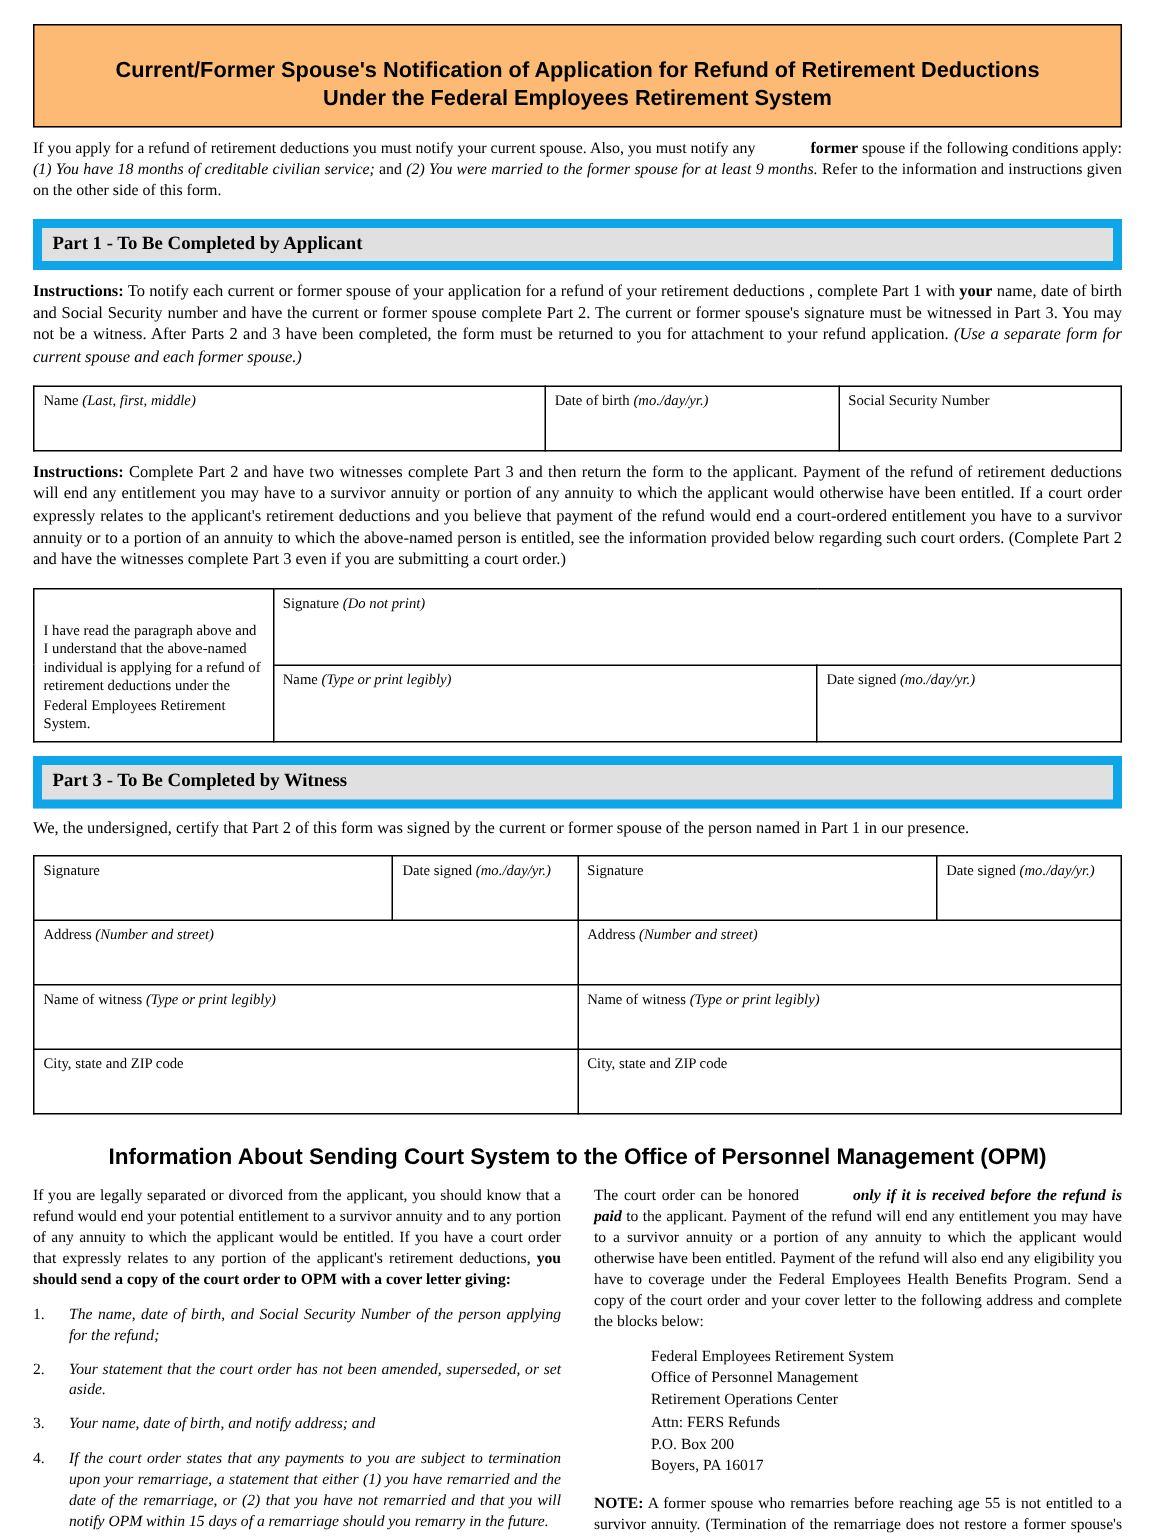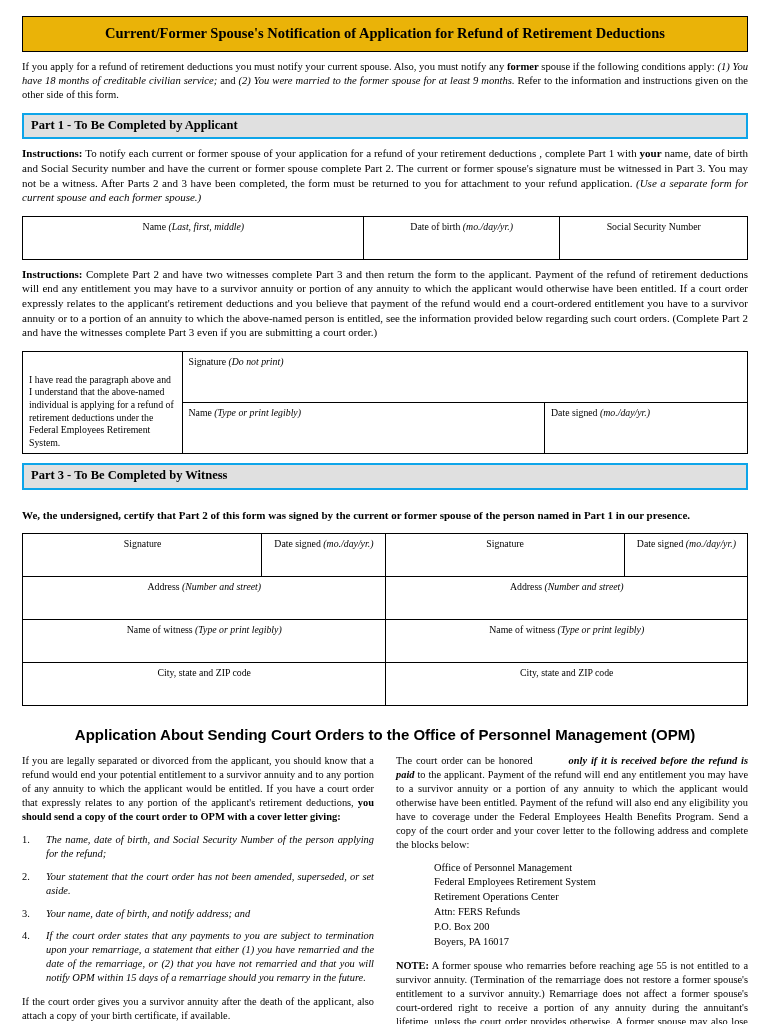--- a/index.html
+++ b/index.html
@@ -20,42 +20,42 @@
     width: 770px;
     height: 1024px;
     padding: 0;
     box-sizing: border-box;
   }
   .inner {
     margin: 16px 22px 0 22px;
   }
   .title-box {
     border: 1px solid #000;
-    background: #eab308;
+    background: #fdba74;
     text-align: center;
-    padding: 7px 6px 8px 6px;
-    font-family: Liberation Serif, serif;
+    padding: 21px 6px 8px 6px;
+    font-family: Liberation Sans, sans-serif;
     font-weight: bold;
     font-size: 14.5px;
     line-height: 1.3;
   }
   .title-box .l2 { display: block; }
 
   .intro {
     margin-top: 8px;
     text-align: justify;
     font-size: 10.6px;
     line-height: 1.33;
   }
-  .intro b { font-weight: bold; }
+  .intro b { font-weight: bold; margin-left: 34px; }
   .intro i { font-style: italic; }
 
   .bar {
     margin-top: 9px;
-    border: 2px solid #0ea5e9;
+    border: 6px solid #0ea5e9;
     background: #e0e0e0;
     font-family: "Liberation Sans", serif;
     font-weight: bold;
     font-size: 12.5px;
     padding: 3px 7px 4px 7px;
     font-family: "Liberation Serif", serif;
   }
   .instr {
     margin-top: 7px;
     text-align: justify;
@@ -69,21 +69,21 @@
     border-collapse: collapse;
     width: 100%;
     margin-top: 8px;
   }
   table.grid td {
     border: 1px solid #000;
     vertical-align: top;
     padding: 4px 5px 4px 6px;
     font-size: 9.8px;
   }
-  td.h { height: 34px; text-align: center; }
+  td.h { height: 34px; }
   td.h3 { height: 38px; font-family: Liberation Serif, serif; }
   .fl { font-size: 9.8px; }
   .fl i { font-style: italic; }
 
   .sig-small {
     font-size: 9.5px;
     line-height: 1.28;
   }
 
   
@@ -133,20 +133,21 @@
   .note { margin-top: 10px; }
 </style>
 </head>
 <body>
 
 <div class="page">
   <div class="inner">
 
     <div class="title-box">
       <span>Current/Former Spouse's Notification of Application for Refund of Retirement Deductions</span>
+      <span class="l2">Under the Federal Employees Retirement System</span>
     </div>
 
     <p class="intro"><span>If you apply for a refund of retirement deductions you must notify your current spouse. Also, you must notify any </span><b>former</b><span> spouse if the following conditions apply: </span><i>(1) You have 18 months of creditable civilian service;</i><span> and </span><i>(2) You were married to the former spouse for at least 9 months.</i><span> Refer to the information and instructions given on the other side of this form.</span></p>
 
     <div class="bar">Part 1 - To Be Completed by Applicant</div>
 
     <p class="instr"><b>Instructions:</b><span> To notify each current or former spouse of your application for a refund of your retirement deductions , complete Part 1 with </span><b>your</b><span> name, date of birth and Social Security number and have the current or former spouse complete Part 2.  The current or former spouse's signature must be witnessed in Part 3. You may not be a witness. After  Parts 2 and 3 have been completed, the form must be returned to you for attachment to your refund application. </span><i>(Use a separate form for current spouse and each former spouse.)</i></p>
 
     <table class="grid">
       <tbody>
@@ -188,21 +189,21 @@
         <td class="h3" style="width:28%">
           <span class="fl">Date signed</span>
           <span class="fl"><i>(mo./day/yr.)</i></span>
         </td>
       </tr>
     </tbody>
       </table>
 
     <div class="bar">Part 3 - To Be Completed by Witness</div>
 
-    <p class="instr" style="margin-top:18px;font-weight:bold;">We, the undersigned, certify that Part 2 of this form was signed by the current or former spouse of the person named in Part 1 in our presence.</p>
+    <p class="instr" style="margin-top:6px;">We, the undersigned, certify that Part 2 of this form was signed by the current or former spouse of the person named in Part 1 in our presence.</p>
 
     <table class="grid">
       <tbody>
           <tr>
         <td class="h" style="width:33%">
           <span class="fl">Signature</span>
         </td>
         <td class="h" style="width:17%">
           <span class="fl">Date signed</span>
           <span class="fl"><i>(mo./day/yr.)</i></span>
@@ -239,21 +240,21 @@
         <td class="h" colspan="2">
           <span class="fl">City, state and ZIP code</span>
         </td>
         <td class="h" colspan="2">
           <span class="fl">City, state and ZIP code</span>
         </td>
       </tr>
     </tbody>
       </table>
 
-    <div class="info-title">Application About Sending Court Orders to the Office of Personnel Management (OPM)</div>
+    <div class="info-title">Information About Sending Court System to the Office of Personnel Management (OPM)</div>
 
     <div class="cols">
       <div class="col">
         <p style="margin:0;"><span>If you are legally separated or divorced from the applicant, you should know that a refund would end your potential entitlement to a survivor annuity and to any portion of any annuity to which the applicant would be entitled. If you have a court order that expressly relates to any portion of the applicant's retirement deductions, </span><b>you should send a copy of the court order to OPM with a cover letter giving:</b></p>
         <ol class="numlist">
           <li>
               <span class="num">1.</span>
               <span class="txt">The name, date of birth, and Social Security Number of the person applying for the refund;</span>
             </li>
           <li>
@@ -268,22 +269,22 @@
               <span class="num">4.</span>
               <span class="txt">If the court order states that any payments to you are subject to termination upon your remarriage, a statement that either (1) you have remarried and the date of the remarriage, or (2) that you have not remarried and that you will notify OPM within 15 days of a remarriage should you remarry in the future.</span>
             </li>
         </ol>
         <p style="margin:10px 0 0 0;">If the court order gives you a survivor annuity after the death of the applicant, also attach a copy of your birth certificate, if available.</p>
       </div>
 
       <div class="col">
         <p style="margin:0;"><span>The court order can be honored </span><b><i>only if it is received before the refund is paid</i></b><span> to the applicant. Payment of the refund will end any entitlement you may have to a survivor annuity or a portion of any annuity to which the applicant would otherwise have been entitled. Payment of the refund will also end any eligibility you have to coverage under the Federal Employees Health Benefits Program. Send a copy of the court order and your cover letter to the following address and complete the blocks below:</span></p>
         <div class="addr">
+          <div>Federal Employees Retirement System</div>
           <div>Office of Personnel Management</div>
-          <div>Federal Employees Retirement System</div>
           <div>Retirement Operations Center</div>
           <div>Attn: FERS Refunds</div>
           <div>P.O. Box 200</div>
           <div>Boyers, PA  16017</div>
         </div>
         <p class="note" style="margin-bottom:0;"><b>NOTE:</b><span> A former spouse who remarries before reaching age 55 is not entitled to a survivor annuity. (Termination of the remarriage does not restore a former spouse's entitlement to a survivor annuity.) Remarriage does not affect a former spouse's court-ordered right to receive a portion of any annuity during the annuitant's lifetime, unless the court order provides otherwise. A former spouse may also lose entitlement according to the court order.</span></p>
       </div>
     </div>
 
   </div>

